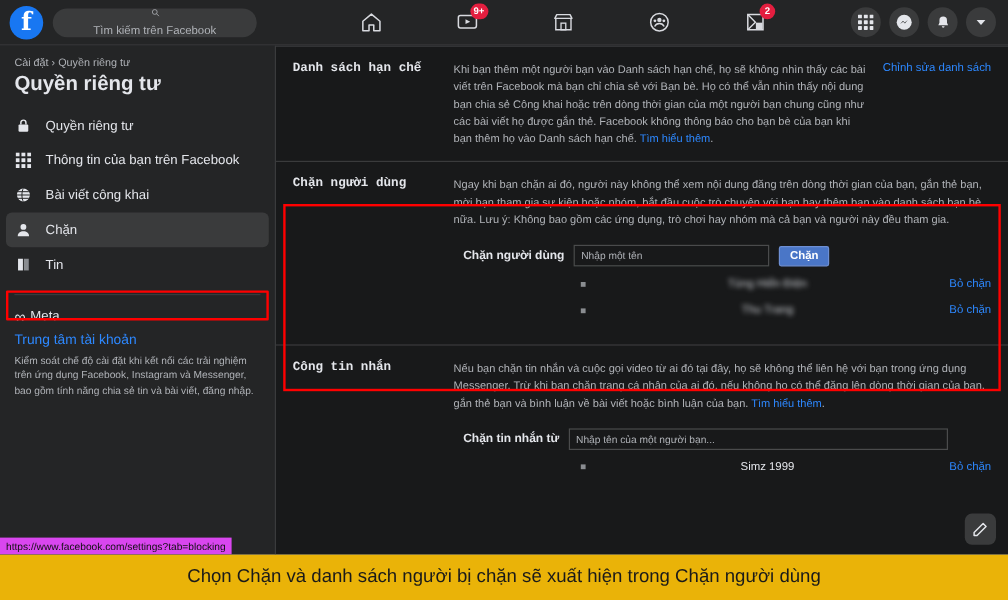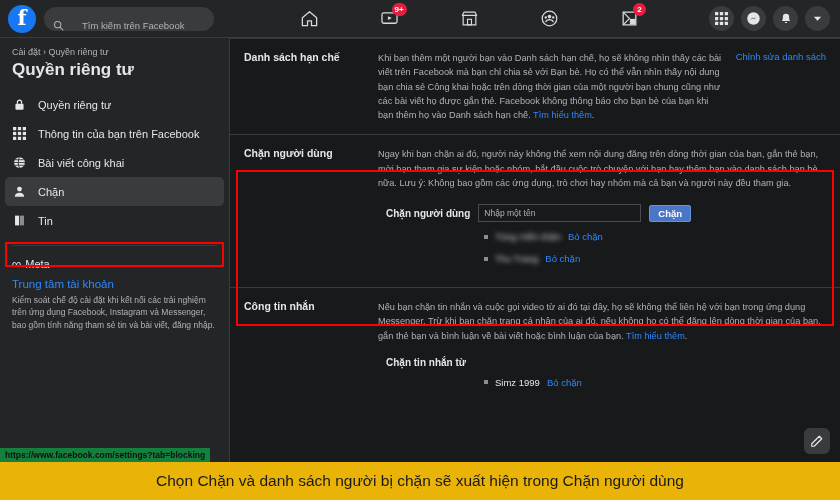--- a/index.html
+++ b/index.html
@@ -20,22 +20,23 @@
   .tb-left { display: flex; align-items: center; padding-left: 8px; width: 230px; }
   .fb-logo {
     width: 28px; height: 28px; border-radius: 50%;
     background: #1877f2; color: #fff; flex: 0 0 auto;
     display: flex; align-items: center; justify-content: center;
     font-family: "DejaVu Serif", serif; font-weight: bold; font-size: 21px;
     line-height: 1; padding-bottom: 2px;
   }
   .search-pill {
     margin-left: 8px; height: 24px; width: 170px; border-radius: 14px;
-    background: #3a3b3c; display: flex; align-items: flex-end; padding: 0 9px;
-    gap: 18px;
+    background: #3a3b3c; display: flex; align-items: center; padding: 0 9px;
+    gap: 6px;
+    flex-direction: column;
   }
   .search-pill .ph { font-size: 9.5px; color: #b0b3b8; white-space: nowrap; }
   .tb-center { flex: 1; display: flex; align-items: center; justify-content: space-around; padding: 0 40px; }
   .nav-ico { position: relative; width: 34px; height: 28px; display: flex; align-items: center; justify-content: center; cursor: pointer; }
   .badge {
     position: absolute; top: -2px; right: 0px; min-width: 13px; height: 13px;
     background: #e41e3f; color: #fff; border-radius: 7px;
     font-size: 8px; font-weight: bold; line-height: 13px; text-align: center;
     padding: 0 3px;
   }
@@ -68,57 +69,57 @@
   .acct-link { color: #2d88ff; font-size: 11.5px; padding: 7px 12px 4px; cursor: pointer; }
   .acct-desc { color: #b0b3b8; font-size: 8.5px; line-height: 1.45; padding: 0 12px; }
 
   
   .main { position: absolute; left: 230px; top: 38px; width: 610px; height: 424px; background: #18191a; }
   .main-h { font-size: 14px; font-weight: bold; color: #e4e6eb; padding: 16px 0 8px 14px; }
   .sec {
     display: flex; padding: 12px 14px 12px 14px; gap: 14px;
     border-top: 1px solid #3a3b3c;
   }
-  .sec-label { width: 120px; flex: 0 0 120px; font-size: 10.5px; font-weight: bold; color: #e4e6eb; }
+  .sec-label { width: 120px; flex: 0 0 120px; font-size: 10.5px; font-weight: bold; color: #e4e6eb; font-family: Liberation Mono, monospace; }
   .sec-body { flex: 1; }
   .sec-row { display: flex; gap: 10px; }
   .sec-text { font-size: 9.2px; line-height: 1.55; color: #b0b3b8; flex: 1; }
   .lnk { color: #2d88ff; cursor: pointer; }
   .edit-link { color: #2d88ff; font-size: 9.5px; white-space: nowrap; flex: 0 0 auto; cursor: pointer; }
 
   .form-row { display: flex; align-items: center; gap: 8px; margin-top: 14px; padding-left: 8px; }
   .form-lbl { font-size: 10px; font-weight: bold; color: #e4e6eb; white-space: nowrap; }
   .t-input {
     background: #18191a; border: 1px solid #4a4b4c; height: 18px;
     font-size: 8.5px; color: #b0b3b8; padding: 0 5px; line-height: 17px;
   }
   .t-input.w1 { width: 163px; }
   .t-input.w2 { width: 316px; }
   .btn-blue {
     background: #4a76c7; color: #ffffff; font-size: 9.5px; font-weight: bold;
     border: 1px solid #6d8fd4; border-radius: 2px; padding: 2px 8px; cursor: pointer;
   }
   .blocked-list { margin-top: 9px; padding-left: 106px; }
-  .bl-item { display: flex; align-items: center; gap: 7px; margin-bottom: 11px; font-size: 9.5px; }
+  .bl-item { display: flex; align-items: center; gap: 7px; margin-bottom: 11px; font-size: 9.5px; justify-content: space-between; }
   .bl-dot { width: 4px; height: 4px; background: #8a8d91; flex: 0 0 auto; }
   .bl-name { color: #e4e6eb; }
   .bl-name.blur { filter: blur(2.4px); color: #c9ccd1; }
   .unblock { color: #2d88ff; cursor: pointer; }
 
   .red-annot {
     position: absolute; border: 2px solid #ff0000; pointer-events: none; z-index: 40;
   }
   .fab {
     position: absolute; right: 10px; bottom: 8px; width: 26px; height: 26px;
     border-radius: 6px; background: #3a3b3c; display: flex;
     align-items: center; justify-content: center; cursor: pointer; z-index: 30;
   }
   .statusbar {
-    position: absolute; left: 0; bottom: 0; background: #15803d; color: #101010;
-    font-size: 8.5px; padding: 2px 5px; z-index: 50; white-space: nowrap; font-weight: bold;
+    position: absolute; left: 0; bottom: 0; background: #d946ef; color: #101010;
+    font-size: 8.5px; padding: 2px 5px; z-index: 50; white-space: nowrap;
   }
   .caption {
     width: 840px; height: 38px; display: flex; align-items: center;
     justify-content: center; background: #eab308; color: #1a1a1a;
     font-size: 15.5px; text-align: center;
   }
   svg { display: block; }
 </style>
 </head>
 <body>
@@ -277,21 +278,21 @@
       <span>Tin</span>
     </div>
 
     <div class="side-div"></div>
 
     <div class="meta-row">
       <span class="meta-inf">∞</span>
       <span>Meta</span>
     </div>
     <div class="acct-link">Trung tâm tài khoản</div>
-    <div class="acct-desc">Kiểm soát chế độ cài đặt khi kết nối các trải nghiệm trên ứng dụng Facebook, Instagram và Messenger, bao gồm tính năng tham sẻ tin và bài viết, đăng nhập.</div>
+    <div class="acct-desc">Kiểm soát chế độ cài đặt khi kết nối các trải nghiệm trên ứng dụng Facebook, Instagram và Messenger, bao gồm tính năng chia sẻ tin và bài viết, đăng nhập.</div>
 
     <div class="hl-box" style="left:5px; top:204px; width:219px; height:25px;"></div>
   </div>
 
   <div class="main">
 
     <div class="sec">
       <div class="sec-label">Danh sách hạn chế</div>
       <div class="sec-body">
         <div class="sec-row">
@@ -324,20 +325,21 @@
         </div>
       </div>
     </div>
 
     <div class="sec">
       <div class="sec-label">Công tin nhắn</div>
       <div class="sec-body">
         <div class="sec-text"><span>Nếu bạn chặn tin nhắn và cuộc gọi video từ ai đó tại đây, họ sẽ không thể liên hệ với bạn trong ứng dụng Messenger. Trừ khi bạn chặn trang cá nhân của ai đó, nếu không họ có thể đăng lên dòng thời gian của bạn, gắn thẻ bạn và bình luận về bài viết hoặc bình luận của bạn. </span><span class="lnk">Tìm hiểu thêm</span>.</div>
         <div class="form-row">
           <span class="form-lbl">Chặn tin nhắn từ</span>
+          <div class="t-input w2">Nhập tên của một người bạn...</div>
         </div>
         <div class="blocked-list">
           <div class="bl-item">
             <span class="bl-dot"></span>
             <span class="bl-name">Simz 1999</span>
             <span class="unblock">Bỏ chặn</span>
           </div>
         </div>
       </div>
     </div>

